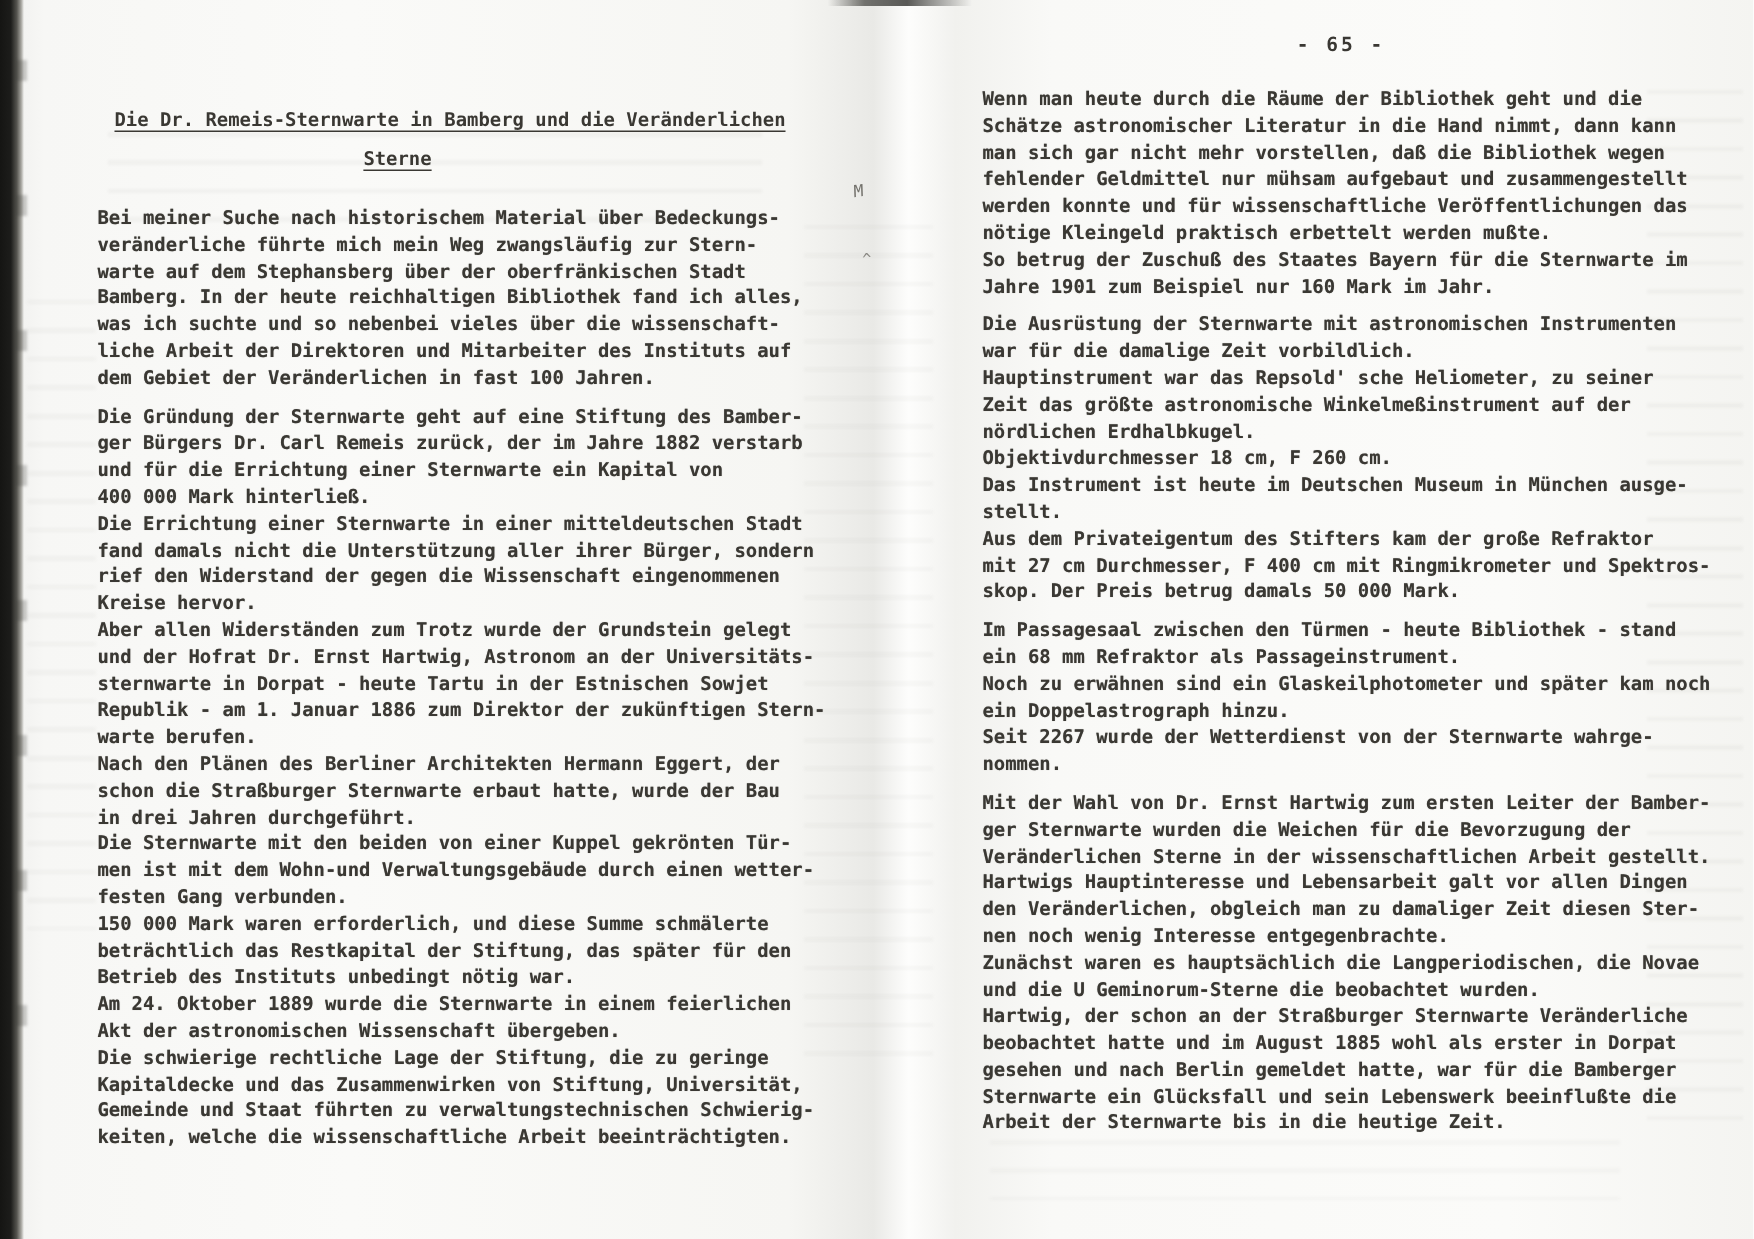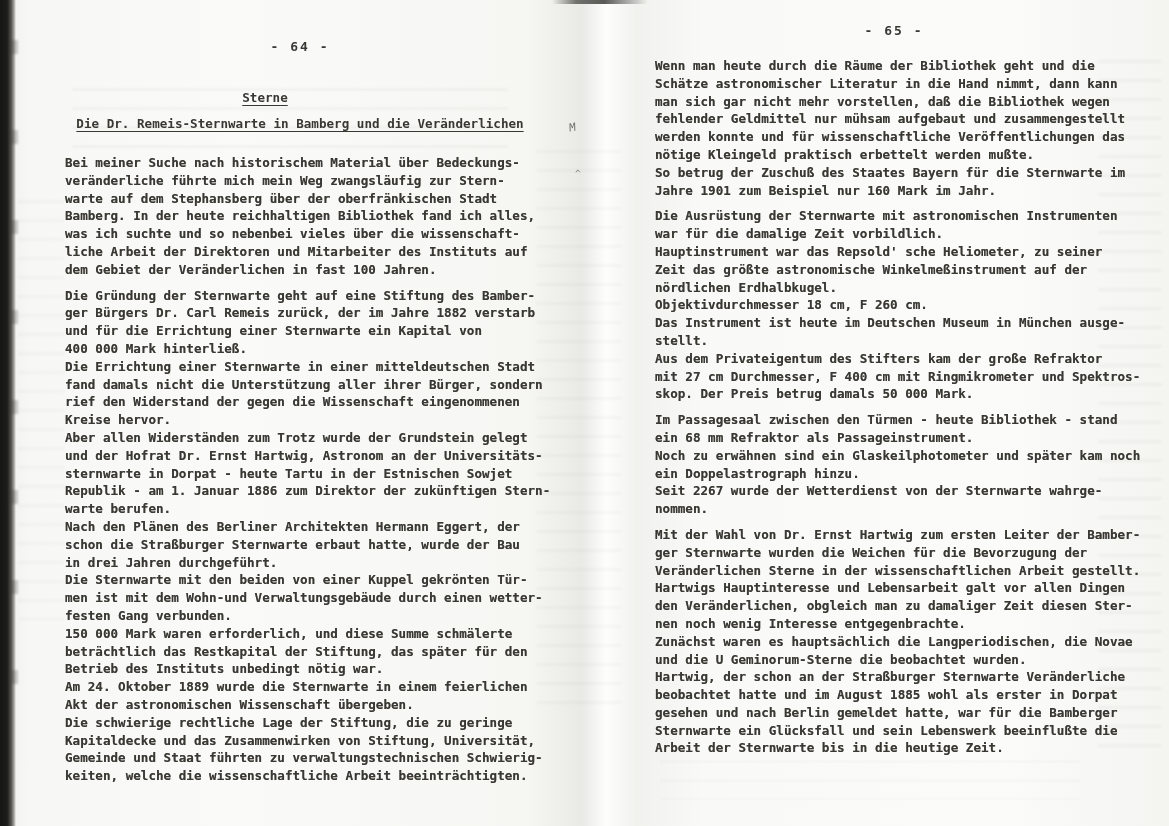--- a/index.html
+++ b/index.html
@@ -76,24 +76,23 @@
   <div class="bleed b1"></div>
   <div class="bleed b2"></div>
   <div class="bleed b3"></div>
   <div class="bleed b4"></div>
   <div class="bleed b5"></div>
 
   <div class="gmark m1">M</div>
   <div class="gmark m2">^</div>
 
   <div class="page page-left">
-    <div class="pgnum">- 64 -</div>
     <div class="heading">
+      <div class="hl">Die Dr. Remeis-Sternwarte in Bamberg und die Veränderlichen</div>
       <div class="hl hl2">Sterne</div>
-      <div class="hl">Die Dr. Remeis-Sternwarte in Bamberg und die Veränderlichen</div>
     </div>
     <div class="body-left">
       <div class="para">Bei meiner Suche nach historischem Material über Bedeckungs-
 veränderliche führte mich mein Weg zwangsläufig zur Stern-
 warte auf dem Stephansberg über der oberfränkischen Stadt
 Bamberg. In der heute reichhaltigen Bibliothek fand ich alles,
 was ich suchte und so nebenbei vieles über die wissenschaft-
 liche Arbeit der Direktoren und Mitarbeiter des Instituts auf
 dem Gebiet der Veränderlichen in fast 100 Jahren.</div>
       <div class="para">Die Gründung der Sternwarte geht auf eine Stiftung des Bamber-

